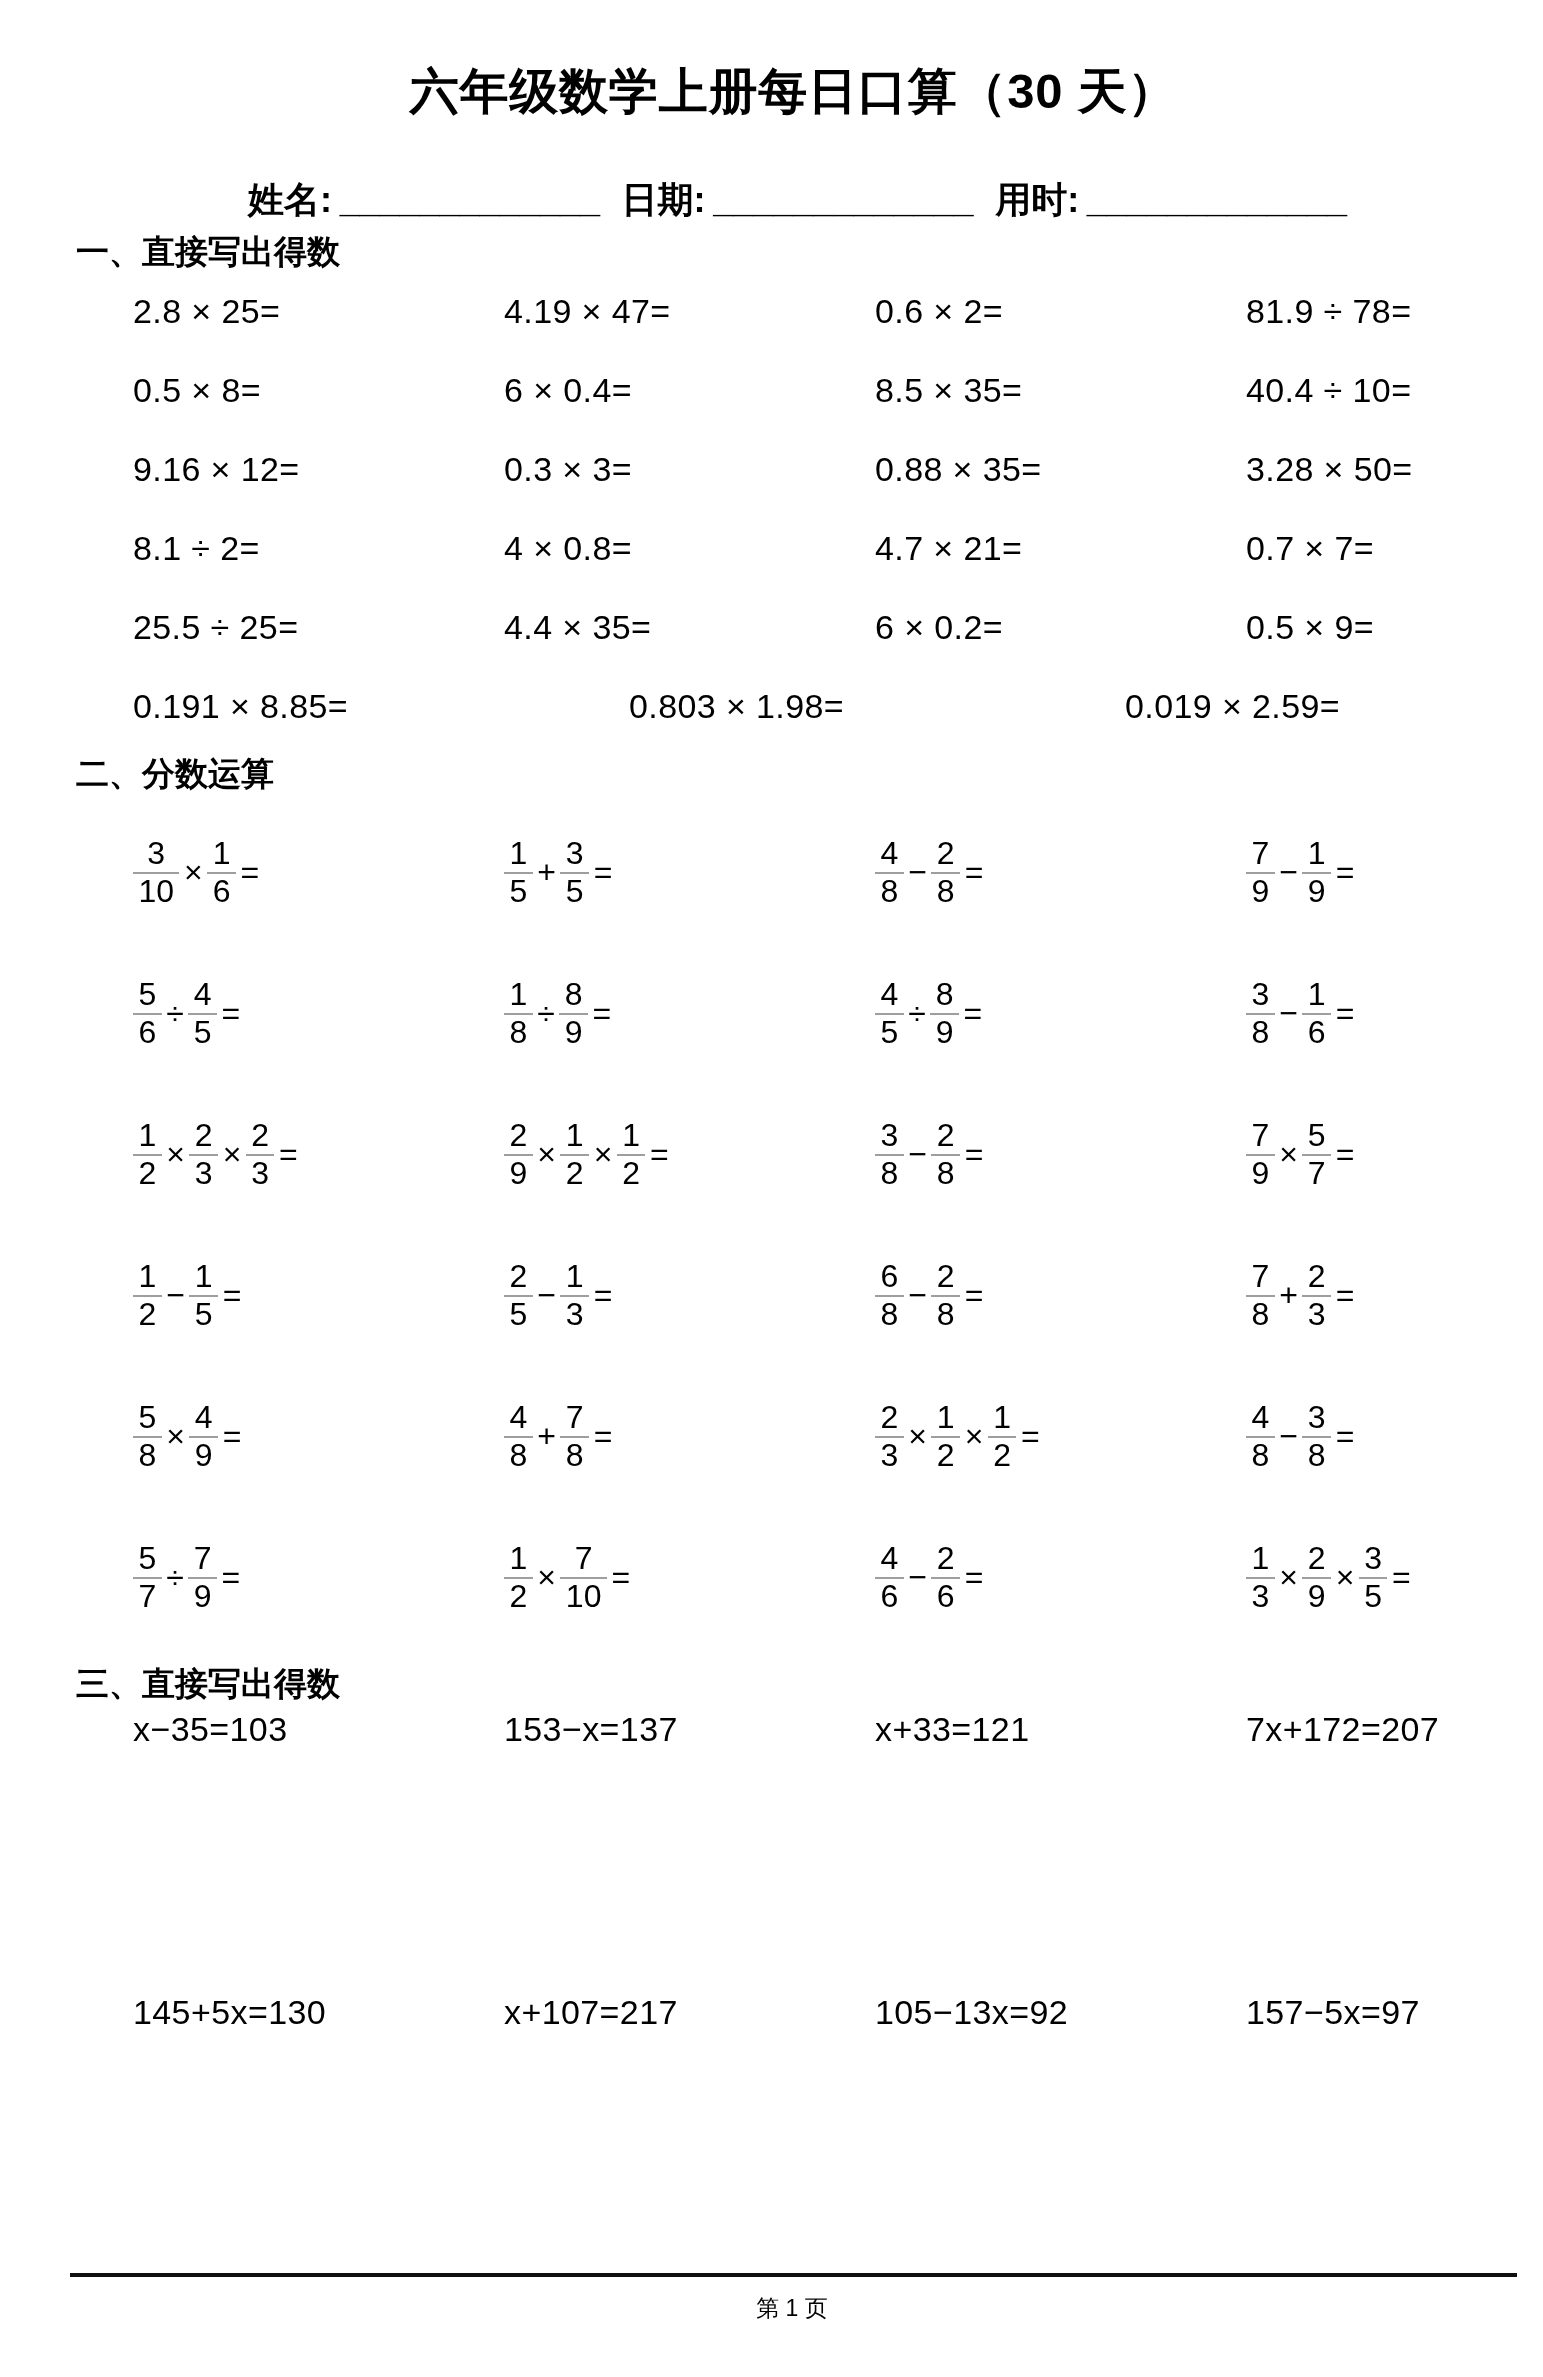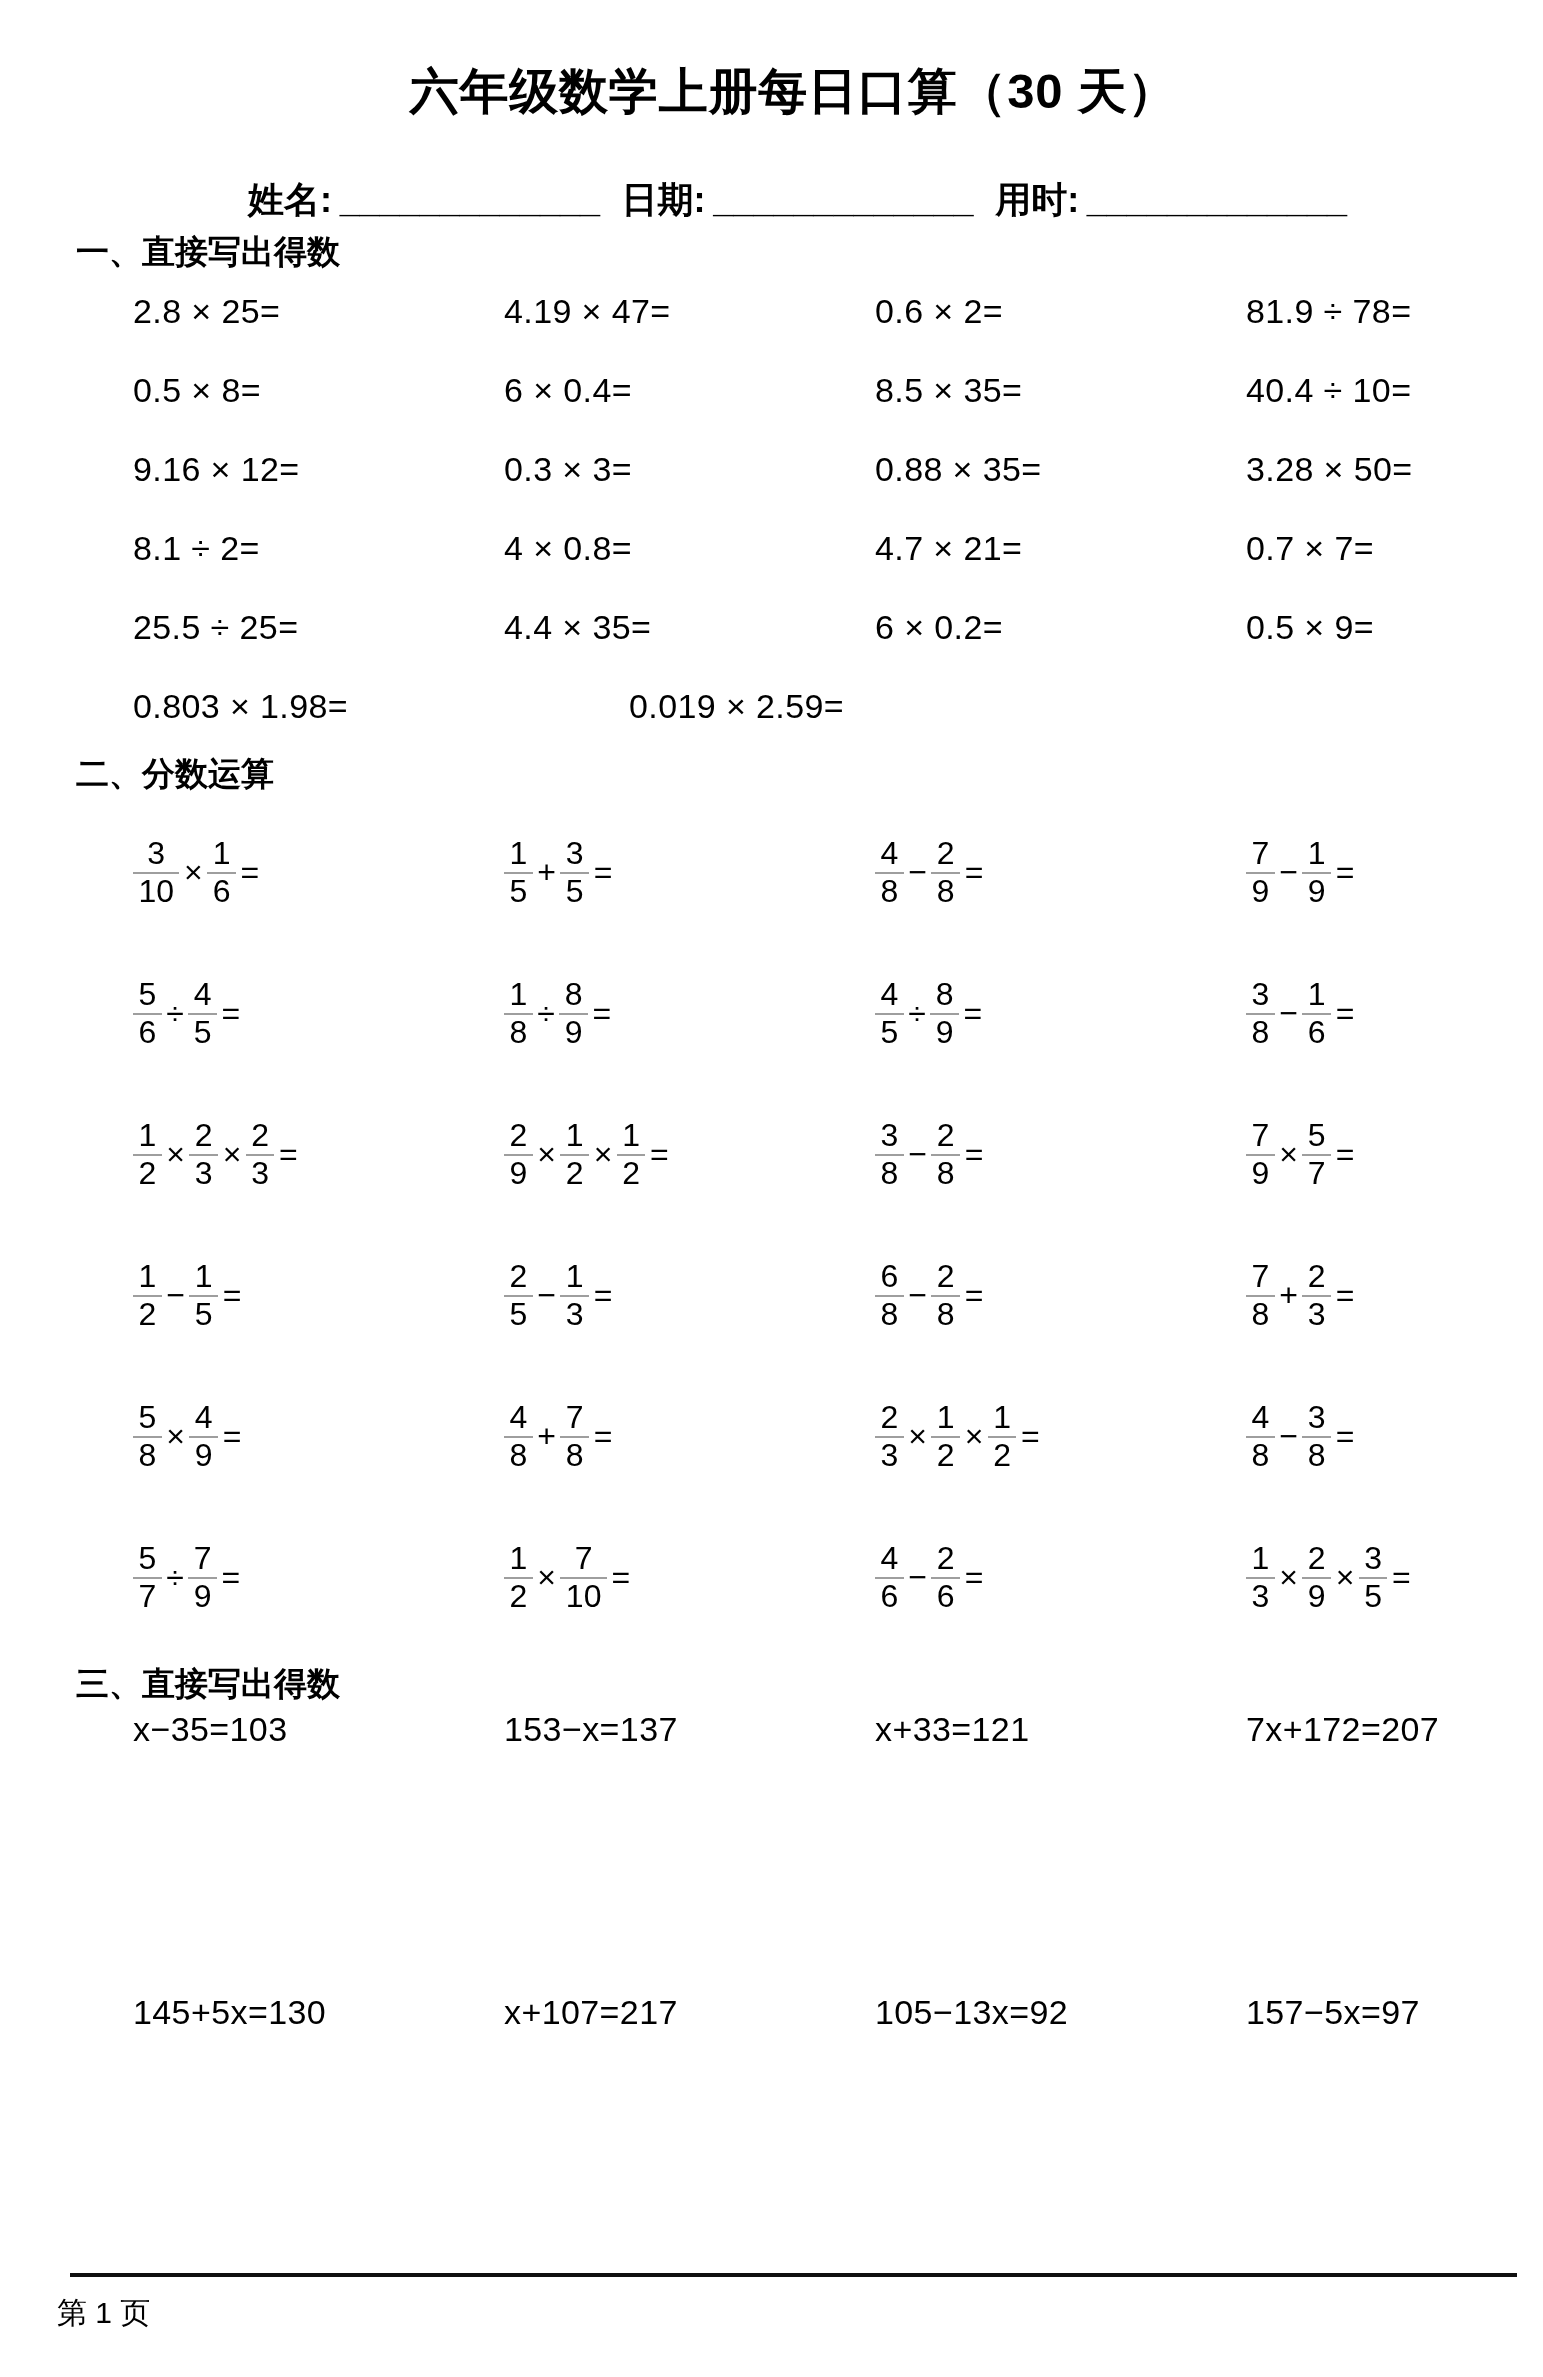--- a/index.html
+++ b/index.html
@@ -65,22 +65,22 @@
   .eq { font-size:32px; margin-left:4.6px; }
 
   #s3-row1 { top:1710px; font-size:34px; }
   #s3-row2 { top:1993px; font-size:34px; }
 
   .footer-line {
     position:absolute; top:2273px; left:48px;
     width:1447px; height:3.9px; background:#101010;
   }
   .footer-text {
-    position:absolute; top:2293px; left:35px; width:1444px;
-    text-align:left; font-size:30px;
+    position:absolute; top:2293px; left:48px; width:1444px;
+    text-align:center; font-size:23px;
     white-space:nowrap;
   }
 </style>
 </head>
 <body>
 
 <div class="page">
 
   <h1 class="title">六年级数学上册每日口算（30 天）</h1>
 
@@ -105,20 +105,21 @@
       <div class="pcell">8.1 ÷ 2=</div>
       <div class="pcell">4 × 0.8=</div>
       <div class="pcell">4.7 × 21=</div>
       <div class="pcell">0.7 × 7=</div>
       <div class="pcell">25.5 ÷ 25=</div>
       <div class="pcell">4.4 × 35=</div>
       <div class="pcell">6 × 0.2=</div>
       <div class="pcell">0.5 × 9=</div>
     </div>
   <div id="s1-last">
+      <div class="pcell">0.191 × 8.85=</div>
       <div class="pcell">0.803 × 1.98=</div>
       <div class="pcell">0.019 × 2.59=</div>
     </div>
 
   <div class="heading" id="s2-head">二、分数运算</div>
   <div class="grid4" id="s2-grid">
       <div class="fcell">
         <span class="frac">
           <span class="fn">3</span>
           <span class="fd">10</span>

